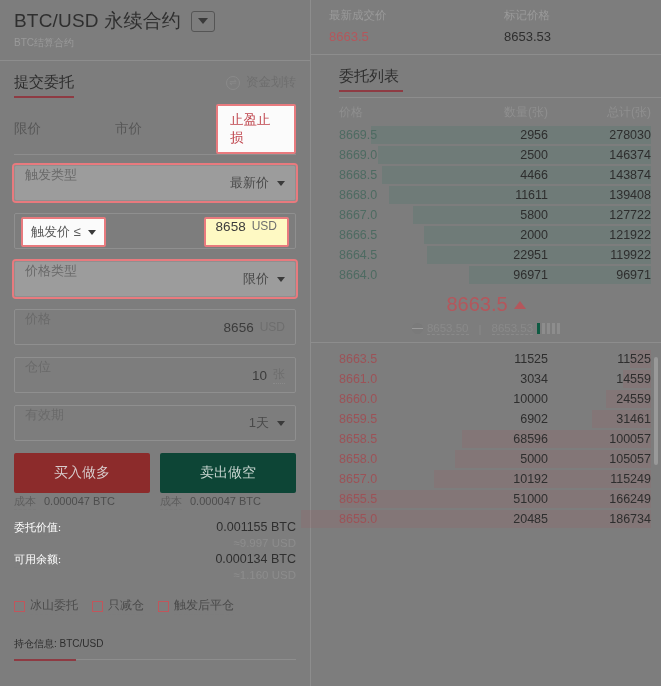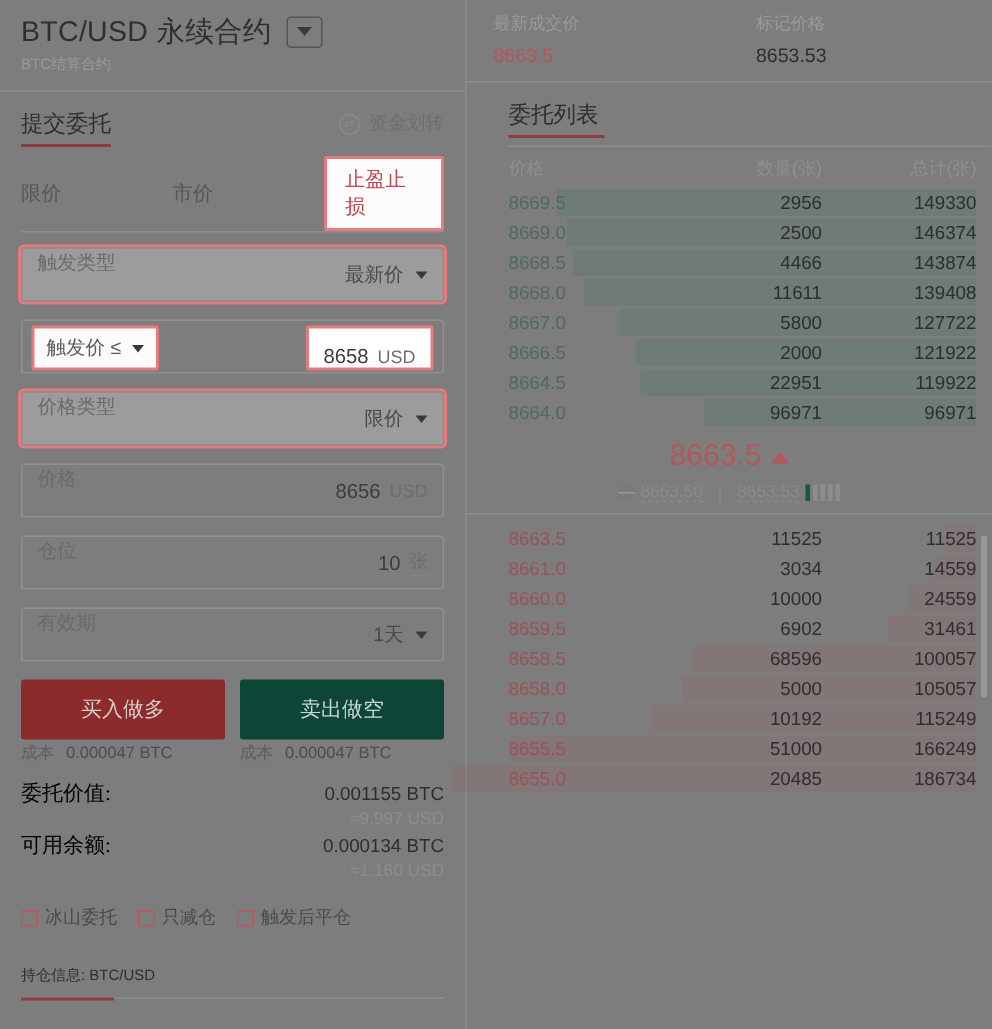--- a/index.html
+++ b/index.html
@@ -81,41 +81,41 @@
     display: flex; align-items: center; position: relative; flex: 1;
   }
   .trig-sel {
     position: absolute; left: 6px; top: 3px; height: 30px;
     display: flex; align-items: center; gap: 5px; padding: 0 8px;
     border: 2px solid #e87a7e; background: #fbfbfb; border-radius: 2px;
     font-size: 13px; color: #5a5a5a;
   }
   .trig-val {
     position: absolute; right: 6px; top: 3px; height: 30px;
-    display: flex; align-items: flex-end; gap: 6px; padding: 0 10px;
-    border: 2px solid #e87a7e; background: #ffffff; border-radius: 2px;
+    display: flex; align-items: flex-start; gap: 6px; padding: 0 10px;
+    border: 2px solid #e87a7e; background: #fef9c3; border-radius: 2px;
   }
   .dotted { border-bottom: 1px dotted #8a8a8a; }
 
   .btn-row { display: flex; gap: 10px; margin: 2px 0 0 0; }
   .btn {
     flex: 1; height: 40px; display: flex; align-items: center; justify-content: center;
     font-size: 14px; color: #d8cccc; border-radius: 2px;
   }
   .btn-buy { background: #8c2b2b; }
   .btn-sell { background: #0d4536; color: #c9d6d1; }
 
   .cost-row { display: flex; gap: 10px; margin-top: 1px; }
   .cost-cell { flex: 1; display: flex; align-items: baseline; gap: 8px; }
   .cost-lbl { font-size: 11px; color: #5e5e5e; border-bottom: 1px dashed #7a7a7a; }
   .cost-val { font-size: 11px; color: #4d4d4d; }
 
   .info { padding: 10px 14px 0 14px; }
   .info-row { display: flex; justify-content: space-between; align-items: baseline; }
-  .info-lbl { font-size: 14px; color: #000000; border-bottom: 1px dashed #7c7c7c; font-family: Liberation Serif, serif; }
+  .info-lbl { font-size: 11px; color: #ffffff; border-bottom: 1px dashed #7c7c7c; font-family: Liberation Serif, serif; }
   .info-val { font-size: 12.5px; color: #2f2f2f; }
   .info-sub { text-align: right; font-size: 11.5px; color: #8d8d8d; margin-top: 1px; }
 
   .checks { display: flex; gap: 14px; padding: 16px 14px 0 14px; align-items: center; }
   .check { display: flex; align-items: center; gap: 5px; }
   .cbox { width: 11px; height: 11px; border: 1px solid #c0565c; background: transparent; }
   .clabel { font-size: 12px; color: #4a4a4a; border-bottom: 1px dashed #7c7c7c; }
 
   .pos-sec { padding: 22px 14px 0 14px; }
   .pos-title { font-size: 10px; color: #2e2e2e; }
@@ -359,21 +359,21 @@
       <div class="c-price">价格</div>
       <div class="c-qty">数量(张)</div>
       <div class="c-tot">总计(张)</div>
     </div>
 
     <div class="ob-rows" id="asks">
         <div class="ob-row">
           <div class="bar" style="width: 80%;"></div>
           <div class="cell p-ask">8669.5</div>
           <div class="cell q">2956</div>
-          <div class="cell t">149330</div>
+          <div class="cell t">278030</div>
         </div>
         <div class="ob-row">
           <div class="bar" style="width: 78%;"></div>
           <div class="cell p-ask">8669.0</div>
           <div class="cell q">2500</div>
           <div class="cell t">146374</div>
         </div>
         <div class="ob-row">
           <div class="bar" style="width: 77%;"></div>
           <div class="cell p-ask">8668.5</div>

